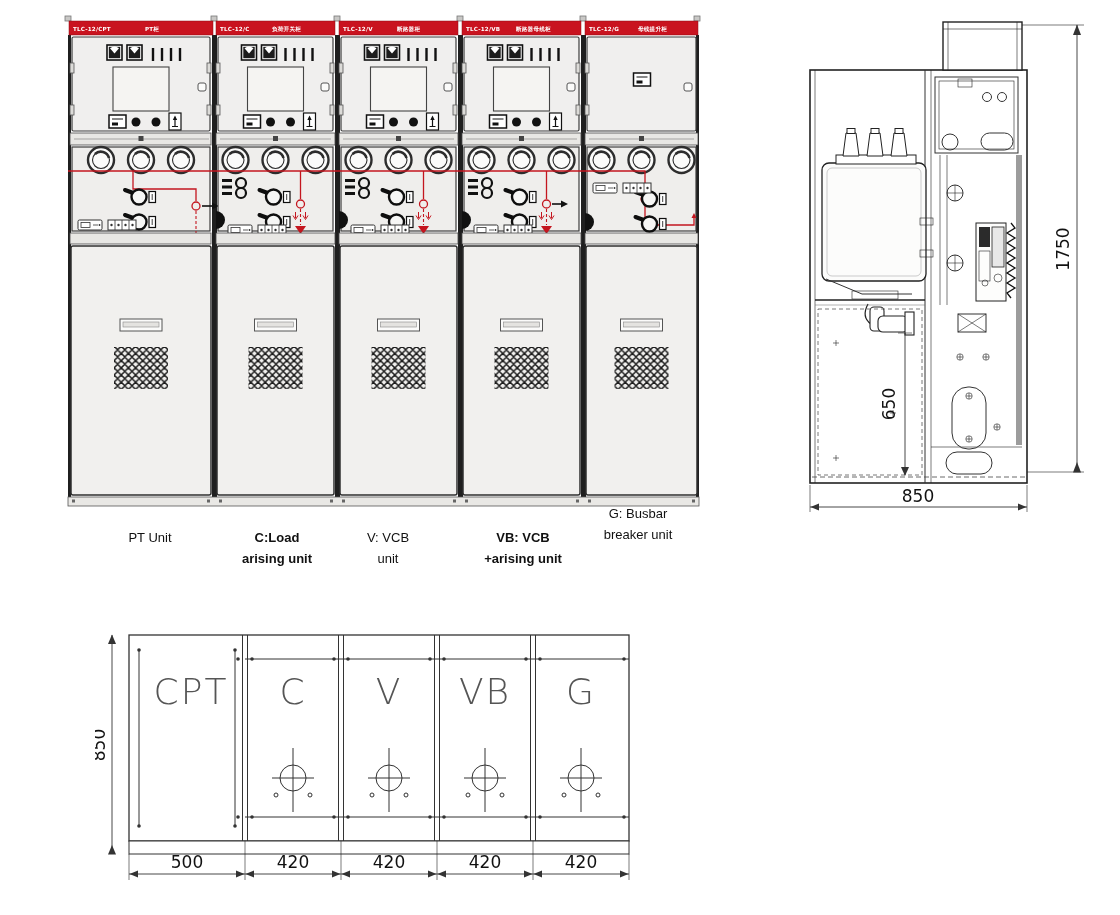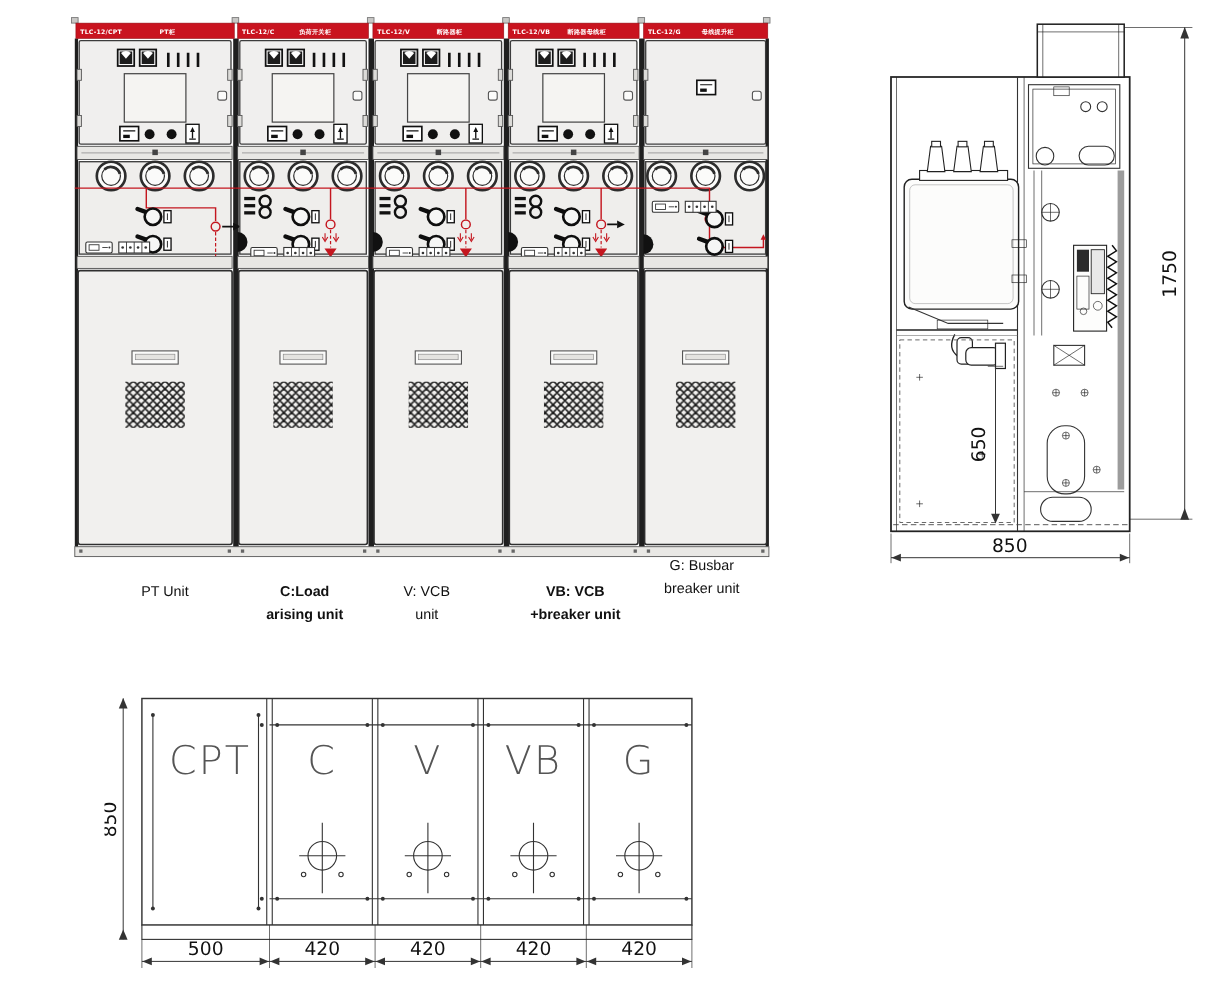--- a/index.html
+++ b/index.html
@@ -470,21 +470,21 @@
 <div class="label-block" style="left:209px;top:527px;font-weight:bold;">
   <div>C:Load</div>
   <div>arising unit</div>
 </div>
 <div class="label-block" style="left:320px;top:527px;">
   <div>V: VCB</div>
   <div>unit</div>
 </div>
 <div class="label-block" style="left:455px;top:527px;font-weight:bold;">
   <div>VB: VCB</div>
-  <div>+breaker unit</div>
+  <div>+arising unit</div>
 </div>
 <div class="label-block" style="left:570px;top:503px;">
   <div>G: Busbar</div>
   <div>breaker unit</div>
 </div>
 
 <svg style="left:95px;top:618px;" width="595" height="295" viewBox="0 0 595 295">
   <g>
     <rect x="34" y="17" width="500" height="206" fill="#fff" stroke="#333" stroke-width="1.3"></rect>
     <rect x="34" y="223" width="500" height="13" fill="#fff" stroke="#333" stroke-width="1"></rect>

